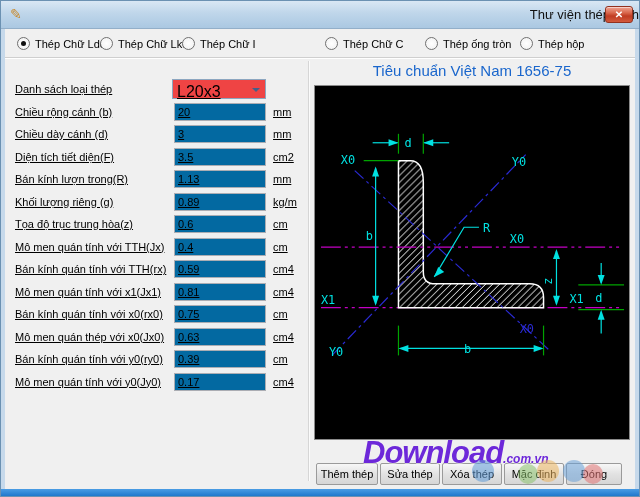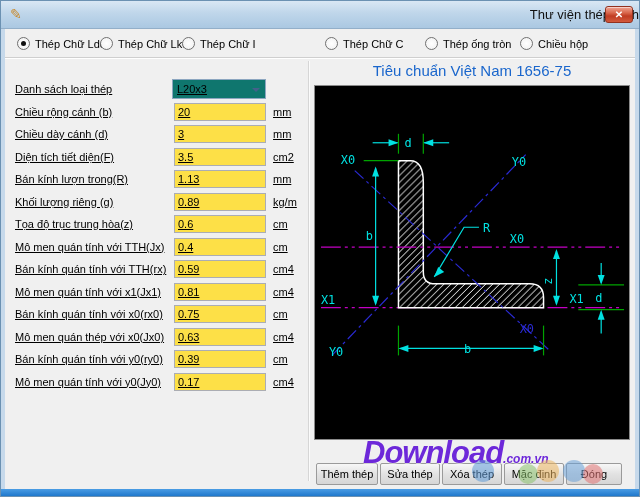--- a/index.html
+++ b/index.html
@@ -41,26 +41,26 @@
   .radio { width:13px; height:13px; border-radius:50%; border:1px solid #707070;
     background:radial-gradient(#ffffff,#efefef); position:relative; flex:0 0 auto; }
   .radio[data-checked="true"]::after { content:''; position:absolute; left:3px; top:3px;
     width:5px; height:5px; border-radius:50%; background:#111; }
 
   
   #form { position:absolute; left:10px; top:50px; width:293px; }
   .frow { display:flex; align-items:center; height:20px; margin-bottom:2.5px;text-decoration:underline; }
   .frow .lbl { flex:1; font-size:11px; color:#000; }
   .frow input {
-    width:92px; height:18px; border:1px solid #abadb3; background:#fde047;
+    width:92px; height:18px; border:1px solid #abadb3; background:#0369a1;
     font-family:"Liberation Sans",sans-serif; font-size:11px; padding:0 3px; color:#000;
   }
   .frow .unit { width:42px; padding-left:7px; font-size:11px; color:#000; }
-  #dropdown { width:94px; height:20px; border:1px solid #8ca6c0; background:#0f766e;
-    position:relative; font-size:11px; padding:3px 4px; cursor:default; }
+  #dropdown { width:94px; height:20px; border:1px solid #8ca6c0; background:#ef4444;
+    position:relative; font-size:16px; padding:3px 4px; cursor:default; }
   #dropdown .chev { position:absolute; right:5px; top:8px; width:0; height:0;
     border-left:4px solid transparent; border-right:4px solid transparent;
     border-top:4px solid #44608a; }
   #v-divider { position:absolute; left:303px; top:32px; bottom:8px; width:1px;
     background:#d6d6d6; box-shadow:1px 0 0 #fbfbfb; }
 
   
   #panel-title { position:absolute; left:309px; top:33px; width:316px; text-align:center;
     font-size:15px; color:#1a66cc; }
   #canvas { position:absolute; left:309px; top:56px; width:316px; height:355px;
@@ -126,21 +126,21 @@
       <div class="radio-item" style="left:320px">
         <span class="radio" data-checked="false"></span>
         <span>Thép Chữ C</span>
       </div>
       <div class="radio-item" style="left:420px">
         <span class="radio" data-checked="false"></span>
         <span>Thép ống tròn</span>
       </div>
       <div class="radio-item" style="left:515px">
         <span class="radio" data-checked="false"></span>
-        <span>Chiều hộp</span>
+        <span>Thép hộp</span>
       </div>
     </div>
 
     <div id="v-divider"></div>
 
     <div id="form">
       <div class="frow">
         <span class="lbl">Danh sách loại thép</span>
         <div id="dropdown">
           <span>L20x3</span>

